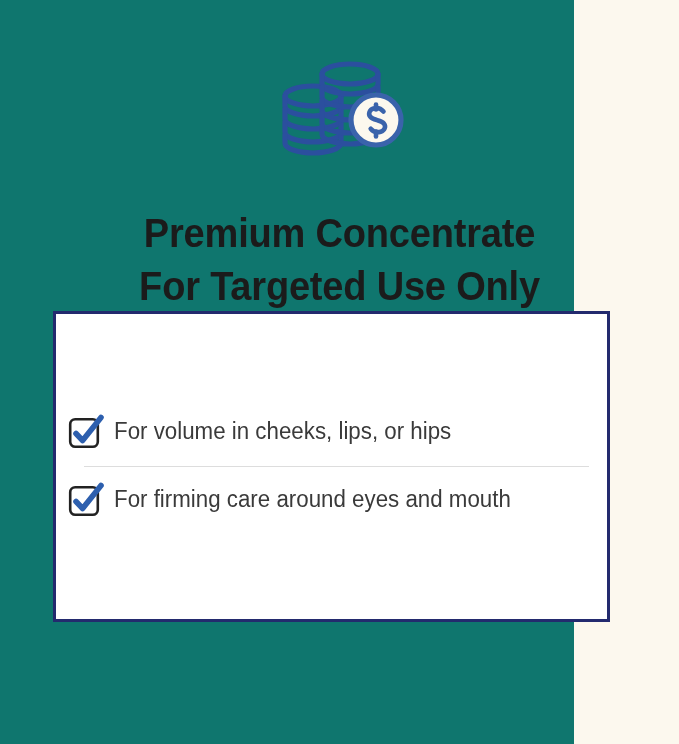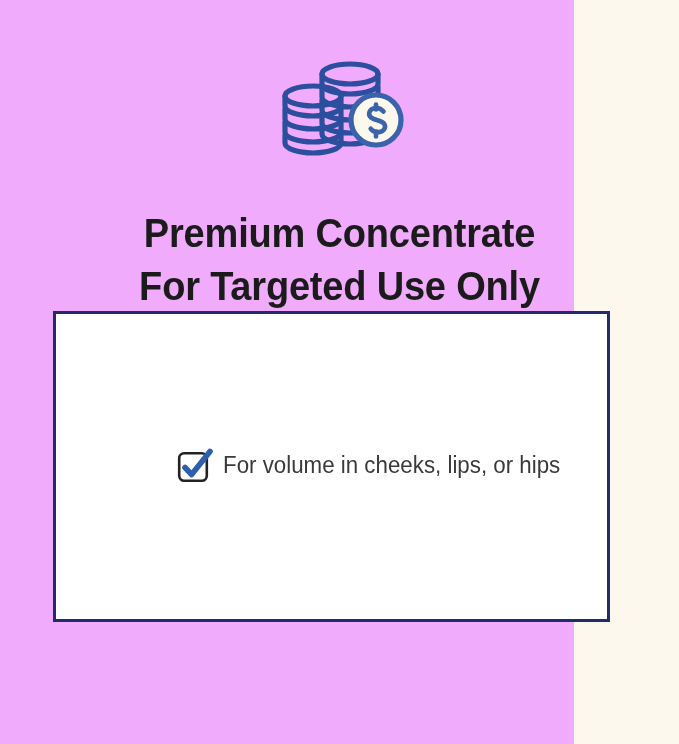--- a/index.html
+++ b/index.html
@@ -11,21 +11,21 @@
     height: 744px;
     background: #fcf8ee;
     font-family: "Liberation Sans", sans-serif;
     overflow: hidden;
   }
 
   .card {
     position: relative;
     width: 574px;
     height: 744px;
-    background: #f0abfc;
+    background: #0f766e;
     box-sizing: border-box;
   }
 
   
   .icon-wrap {
     position: absolute;
     top: 58px;
     left: 0;
     width: 679px;
     display: flex;
@@ -78,23 +78,23 @@
     flex-direction: column;
     justify-content: center;
     padding: 4px 0 6px 0;
     box-sizing: border-box;
   }
 
   .row {
     position: relative;
     display: flex;
     align-items: center;
-    justify-content: flex-end;
+    justify-content: flex-start;
     height: 68px;
-    padding: 0 36px;
+    padding: 0 12px;
     box-sizing: border-box;
   }
   .row + .row::before {
     content: "";
     position: absolute;
     top: 0;
     left: 28px;
     right: 18px;
     height: 1px;
     background: #dddddd;
@@ -174,18 +174,29 @@
             <svg width="34" height="34" viewBox="0 0 34 34" xmlns="http://www.w3.org/2000/svg">
               <rect x="2.2" y="4.2" width="27.6" height="27.6" rx="5" ry="5" fill="#ffffff" stroke="#222222" stroke-width="2.6"></rect>
               <path d="M8 18.5 L14.6 25.5 L33 2.5" fill="none" stroke="#2d5fae" stroke-width="5.6" stroke-linecap="round" stroke-linejoin="round"></path>
             </svg>
           </span>
           <span class="row-label">For volume in cheeks, lips, or hips</span>
         </div>
       </div>
 
 
+      <div class="row">
+        <div class="row-inner">
+          <span class="checkbox">
+            <svg width="34" height="34" viewBox="0 0 34 34" xmlns="http://www.w3.org/2000/svg">
+              <rect x="2.2" y="4.2" width="27.6" height="27.6" rx="5" ry="5" fill="#ffffff" stroke="#222222" stroke-width="2.6"></rect>
+              <path d="M8 18.5 L14.6 25.5 L33 2.5" fill="none" stroke="#2d5fae" stroke-width="5.6" stroke-linecap="round" stroke-linejoin="round"></path>
+            </svg>
+          </span>
+          <span class="row-label">For firming care around eyes and mouth</span>
+        </div>
+      </div>
 
 
     </div>
   </div>
 
 </div>
 
 </body></html>

